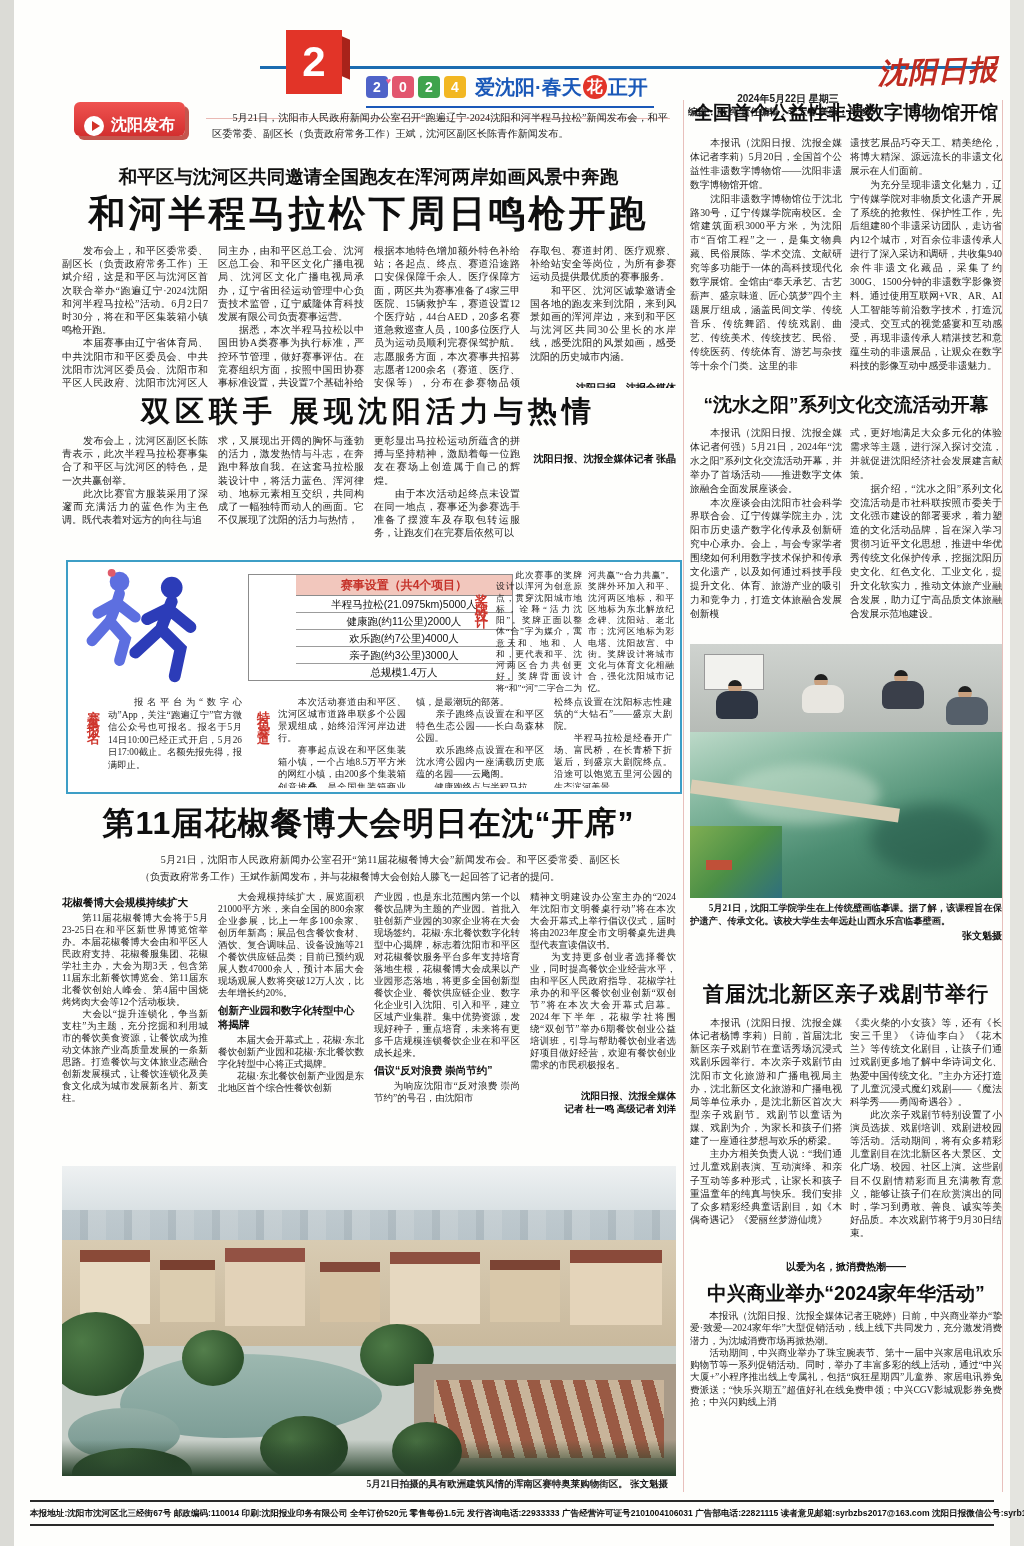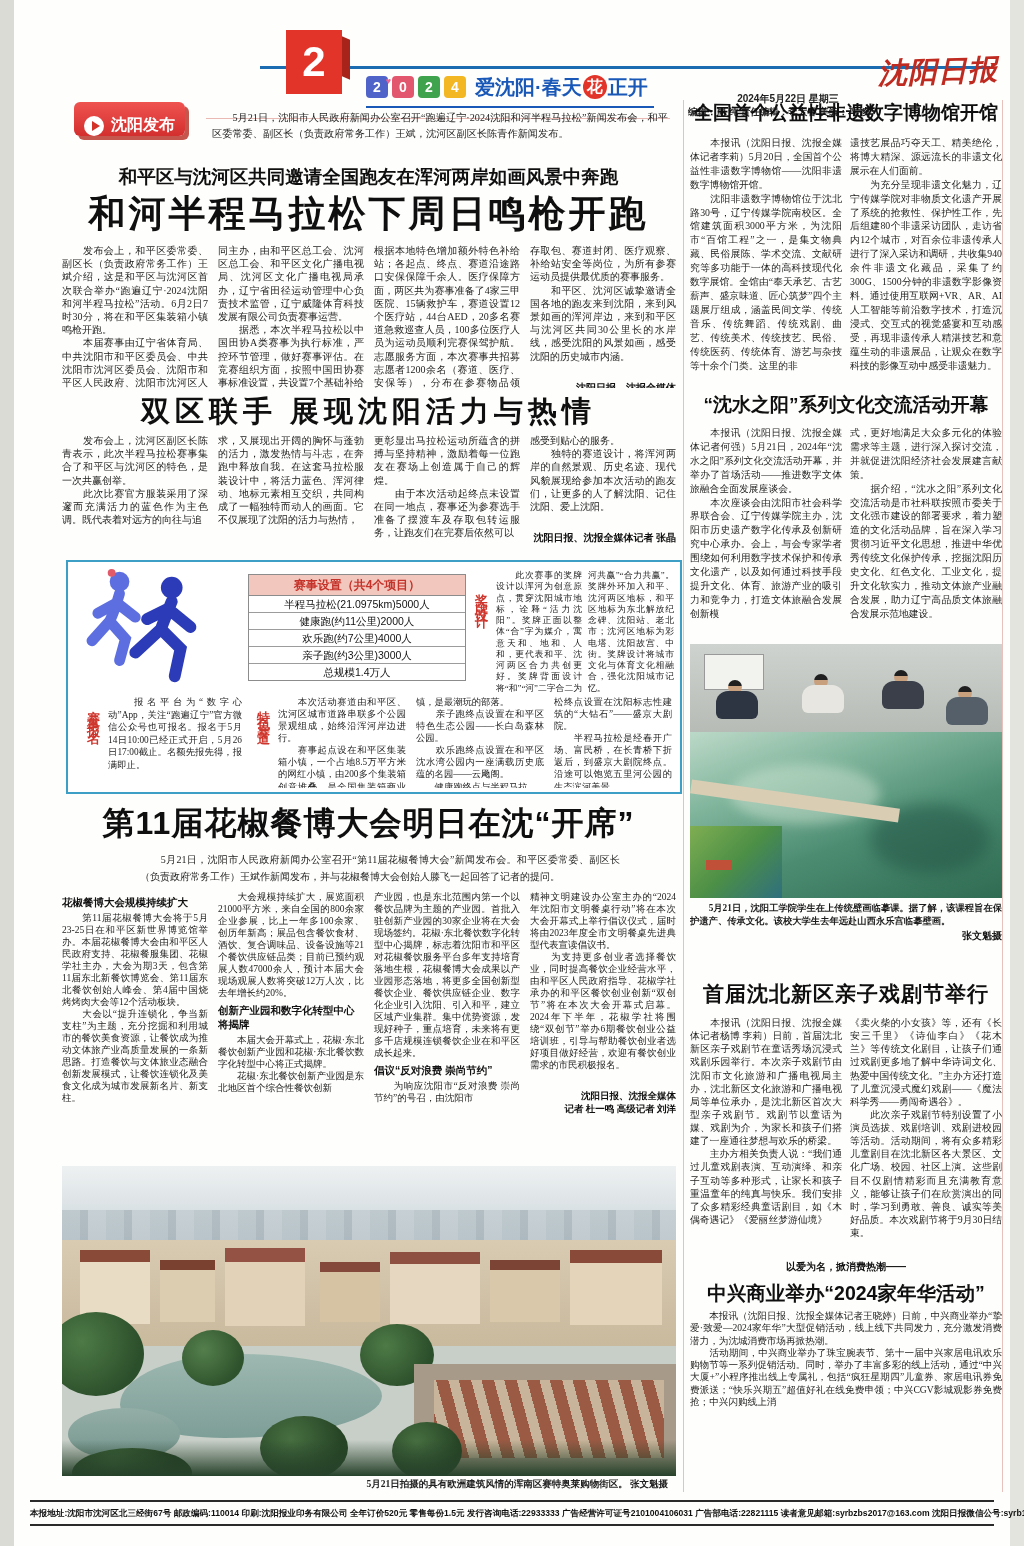--- a/index.html
+++ b/index.html
@@ -35,21 +35,21 @@
   
   .badge{background:linear-gradient(#ef5350,#d32f2f);border-radius:6px;display:flex;align-items:center;
          gap:7px;padding:0 10px;color:#fff;font-family:"Liberation Sans",sans-serif;font-weight:bold;
          font-size:16px;box-shadow:4px 4px 0 #c4564e;}
   .play{width:20px;height:20px;border-radius:50%;background:#fff;position:relative;flex:0 0 auto;}
   .play::after{content:"";position:absolute;left:8px;top:5px;border-left:8px solid #d23228;
                border-top:5px solid transparent;border-bottom:5px solid transparent;}
   .pinkline{background:#eab9b4;}
   
   .infobox{border:2px solid #3d9ec6;background:#fff;}
-  .etable{border:1px solid #8c8c8c;background:#fff;font-family:"Liberation Sans",sans-serif;}
+  .etable{border:1px solid #8c8c8c;background:#fff;font-family:"Liberation Sans",sans-serif;padding-left:47px;}
   .etable .hdr{background:#f2c7bd;color:#c5322a;font-weight:bold;font-size:12px;text-align:center;
                line-height:20px;border-bottom:1px solid #8c8c8c;}
   .etable .row{font-size:10.5px;text-align:center;line-height:16px;border-bottom:1px solid #9c9c9c;color:#111;}
   .etable .row:last-child{border-bottom:none;}
   .divider-v{background:#e8c0bc;}
   .caption{font-size:9.5px;color:#222;}
   .kicker{font-family:"Liberation Sans",sans-serif;font-weight:bold;text-align:center;color:#111;}
   
   .photo{overflow:hidden;}
   .person{position:absolute;}
@@ -113,22 +113,20 @@
   </div>
 
   <div class="abs headline" style="left:62px;top:392px;width:613px;font-size:29px;letter-spacing:5px;">双区联手 展现沈阳活力与热情</div>
   <div class="abs cols" style="left:62px;top:434px;width:614px;height:124px;">
     <div class="col jtext" style="line-height:1.32;">　　发布会上，沈河区副区长陈青表示，此次半程马拉松赛事集合了和平区与沈河区的特色，是一次共赢创举。
 　　此次比赛官方服装采用了深邃而充满活力的蓝色作为主色调。既代表着对远方的向往与追</div>
     <div class="col jtext" style="line-height:1.32;">求，又展现出开阔的胸怀与蓬勃的活力，激发热情与斗志，在奔跑中释放自我。在这套马拉松服装设计中，将活力蓝色、浑河律动、地标元素相互交织，共同构成了一幅独特而动人的画面。它不仅展现了沈阳的活力与热情，</div>
     <div class="col jtext" style="line-height:1.32;">更彰显出马拉松运动所蕴含的拼搏与坚持精神，激励着每一位跑友在赛场上创造属于自己的辉煌。
 　　由于本次活动起终点未设置在同一地点，赛事还为参赛选手准备了摆渡车及存取包转运服务，让跑友们在完赛后依然可以</div>
     <div class="col">
-      <div class="jtext" style="line-height:1.32;">感受到贴心的服务。
-　　独特的赛道设计，将浑河两岸的自然景观、历史名迹、现代风貌展现给参加本次活动的跑友们，让更多的人了解沈阳、记住沈阳、爱上沈阳。</div>
       <div class="byline" style="font-size:10px;">沈阳日报、沈报全媒体记者 张晶</div>
     </div>
   </div>
 
   <div class="abs infobox" style="left:66px;top:560px;width:612px;height:230px;">
 
     <svg class="abs" style="left:2px;top:0px;background:#fff;" width="168" height="130" viewBox="0 0 170 132">
       <g stroke="#5d6fe0" stroke-width="11" stroke-linecap="round" fill="none">
         <path d="M50 32 C46 46 44 52 40 60 M40 60 L22 80 M40 60 L56 78 L50 100 M46 42 L28 52 M48 42 L66 56"></path>
       </g>

